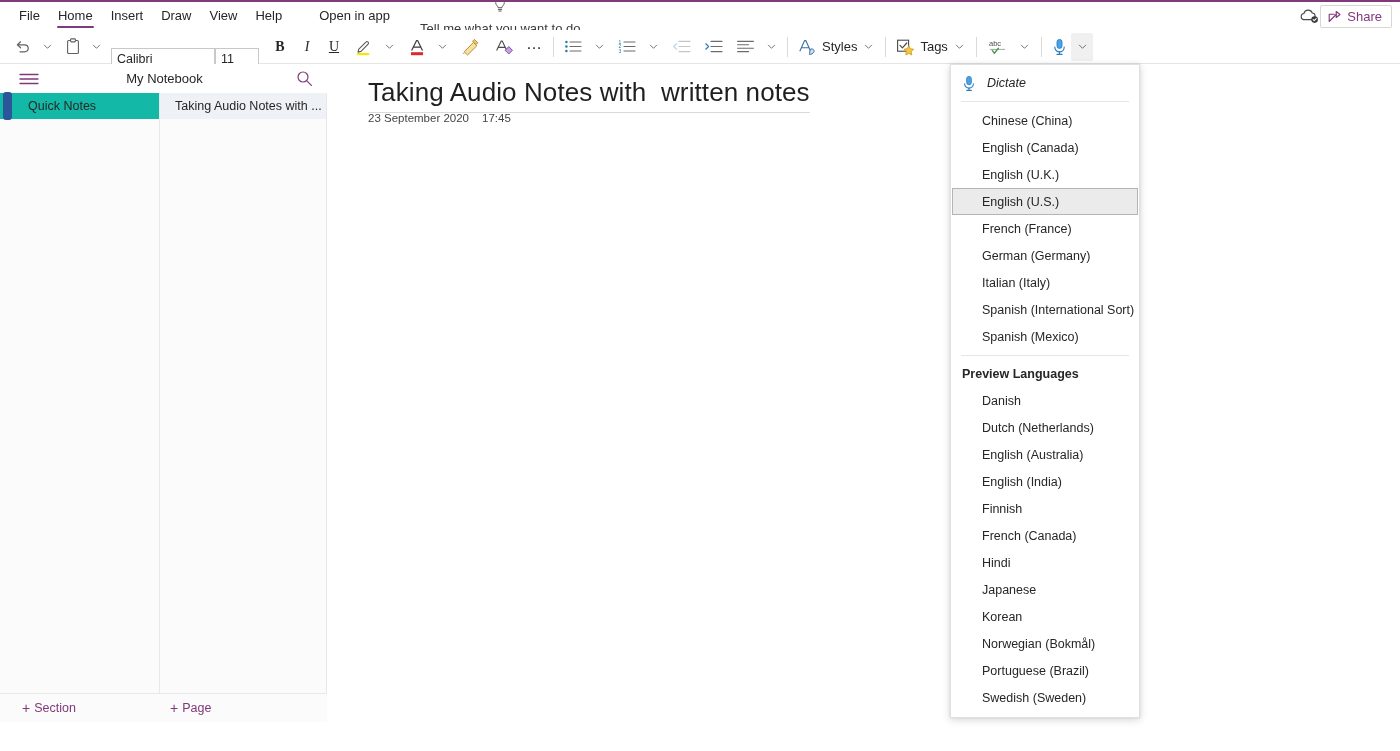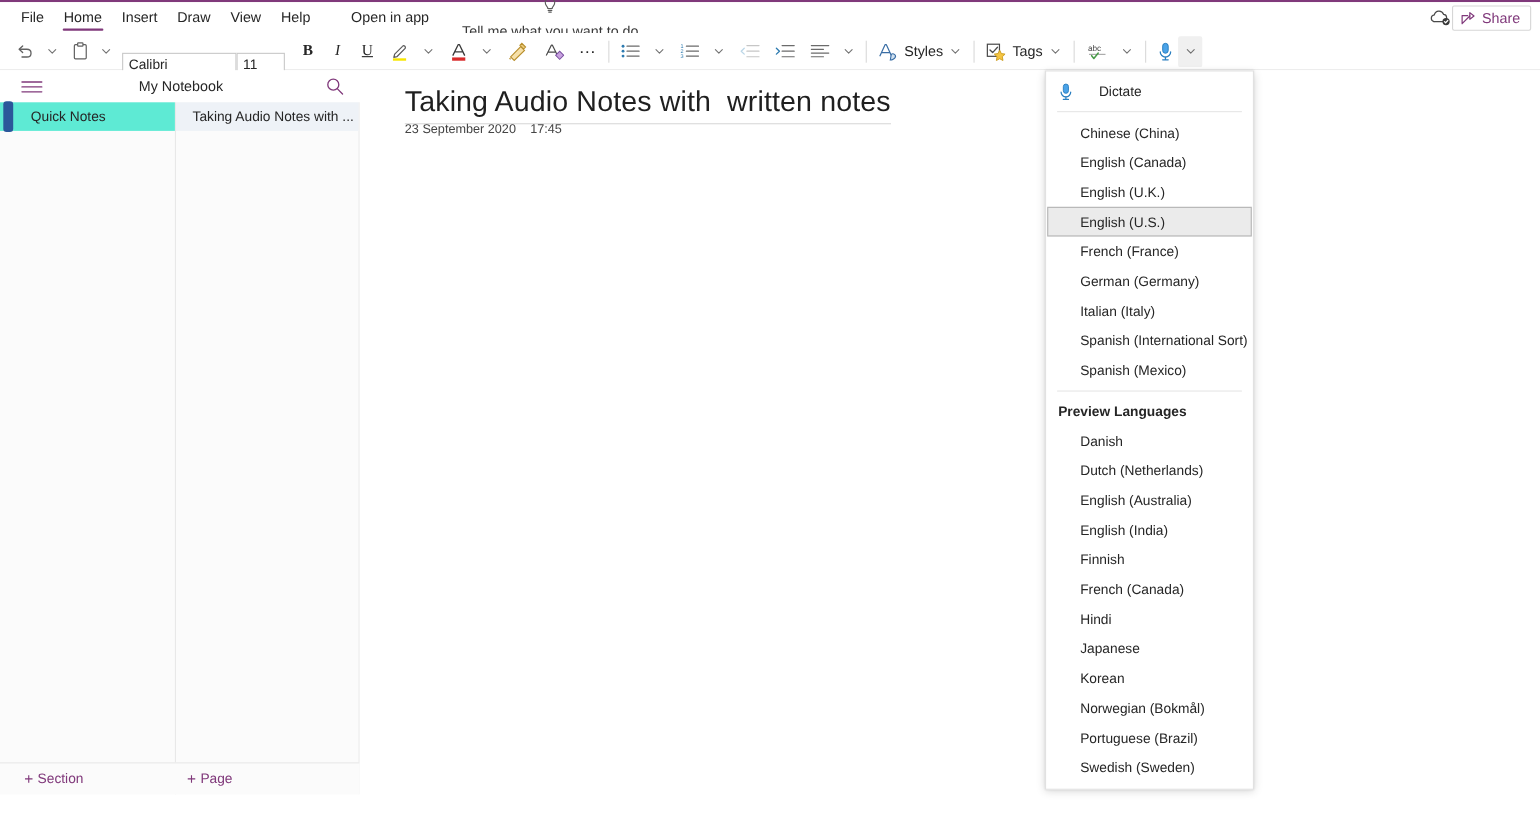--- a/index.html
+++ b/index.html
@@ -122,21 +122,21 @@
 
   
   .sec-col {
     position: absolute; top: 29px; left: 0; width: 160px; height: 629px;
     background: #fbfbfb;
     border-right: 1px solid #e8e8e8;
   }
   .sec-item {
     position: relative; height: 26px; display: flex; align-items: center;
     padding-left: 28px; font-size: 12.5px; color: #262626; cursor: pointer;
-    background: #5eead4;
+    background: #14b8a6;
   }
   .sec-item .accent {
     position: absolute; left: 3px; top: -1px; width: 9px; height: 28px;
     background: #2b579a; border-radius: 3px;
   }
   .sec-footer {
     position: absolute; bottom: 0; left: 0; width: 160px; height: 29px;
     border-top: 1px solid #e8e8e8; background: #fbfbfb;
     display: flex; align-items: center; gap: 4px;
     padding-left: 22px; font-size: 12.5px; color: #80397B; cursor: pointer;
@@ -183,22 +183,22 @@
   
   .menu {
     position: absolute; left: 950px; top: 64px; width: 190px;
     background: #ffffff;
     border: 1px solid #e1e1e1;
     box-shadow: 0 2px 8px rgba(0,0,0,.16), 0 0 2px rgba(0,0,0,.10);
     padding: 5px 0 6px 0;
     font-size: 12.5px;
   }
   .menu-head {
-    display: flex; align-items: center; gap: 23px;
-    height: 26px; padding-left: 11px; cursor: pointer; color: #262626;
+    display: flex; align-items: center; gap: 11px;
+    height: 26px; padding-left: 11px; cursor: pointer; color: #262626; font-style: italic;
   }
   .menu-divider { height: 1px; background: #e6e6e6; margin: 5px 10px; }
   .menu-item {
     height: 27px; display: flex; align-items: center;
     padding-left: 30px; color: #262626; cursor: pointer;
     border: 1px solid transparent;
   }
   .menu-item.selected {
     background: #ebebeb; border: 1px solid #b4b4b4;
     margin: 0 1px; padding-left: 29px;

